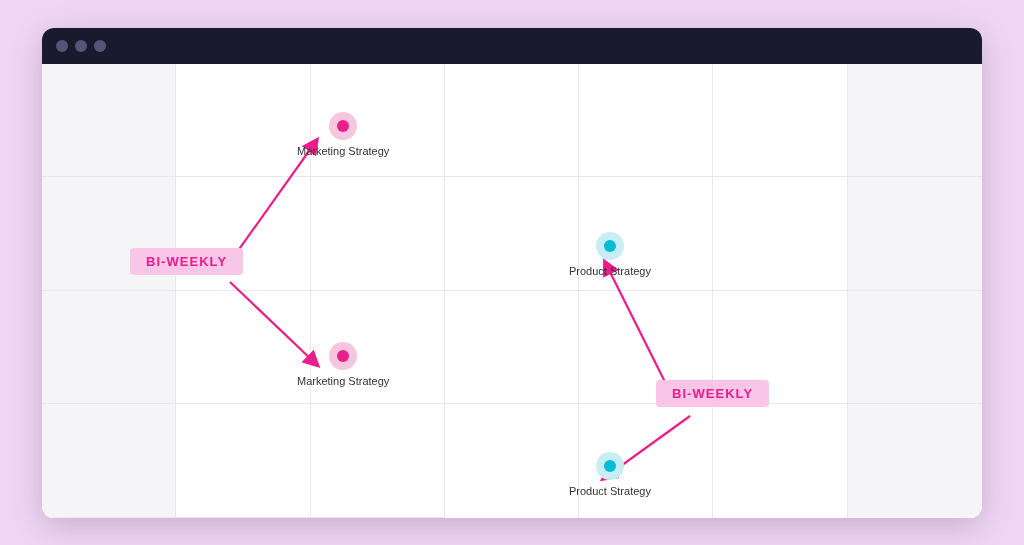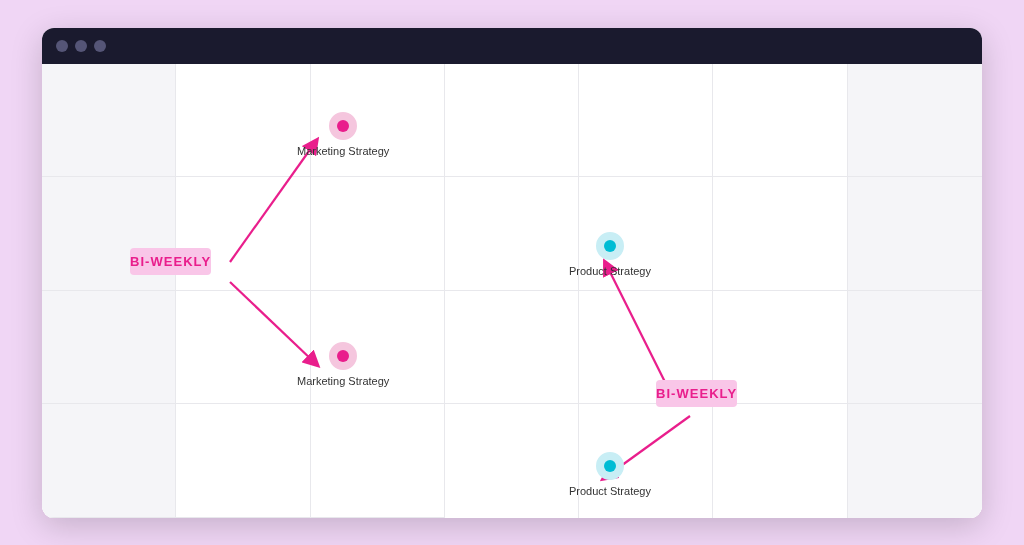--- a/index.html
+++ b/index.html
@@ -138,21 +138,21 @@
     }
 
     
     .biweekly-label {
       position: absolute;
       background: #f9c6e8;
       color: #e91e8c;
       font-size: 13px;
       font-weight: 800;
       letter-spacing: 0.08em;
-      padding: 6px 0;
+      padding: 6px 16px;
       border-radius: 4px;
     }
 
     
     .arrows-svg {
       position: absolute;
       inset: 0;
       width: 100%;
       height: 100%;
       pointer-events: none;

